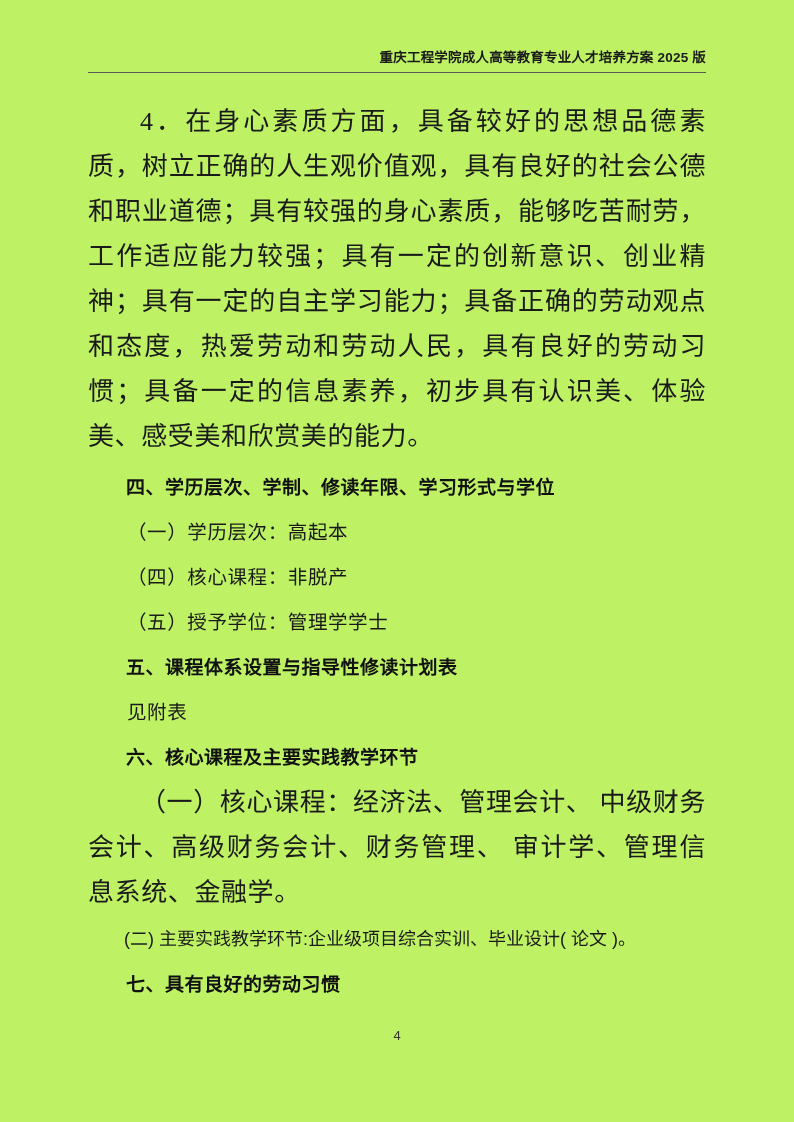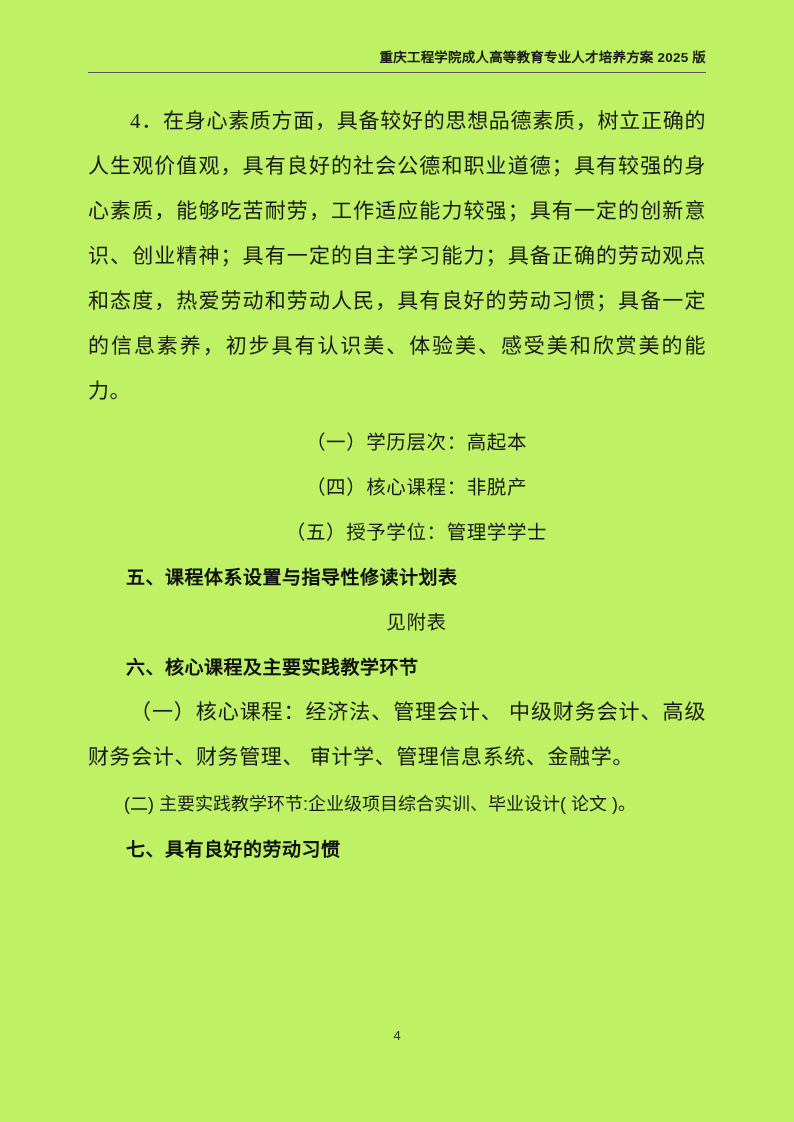--- a/index.html
+++ b/index.html
@@ -37,21 +37,21 @@
     padding-bottom: 6px;
   }
   .header-rule {
     border: 0;
     border-top: 1px solid #5a5a5a;
     margin: 0 0 26px 0;
     width: 100%;
   }
   .body-text {
     font-family: "Liberation Serif", "DejaVu Serif", serif;
-    font-size: 21px;
+    font-size: 26px;
     line-height: 45px;
     text-align: justify;
     text-justify: inter-ideograph;
     letter-spacing: 0.6px;
     color: #1a1a1a;
     margin: 0 0 2px 0;
   }
   .indent {
     text-indent: 2em;
   }
@@ -66,21 +66,20 @@
     color: #111111;
   }
   .sub-item {
     font-family: "Liberation Serif", "DejaVu Serif", serif;
     font-size: 19.5px;
     line-height: 45px;
     text-indent: 2em;
     letter-spacing: 0.6px;
     margin: 0;
     color: #1a1a1a;
-    text-align: center;
   }
   .para-block {
     margin-bottom: 0;
   }
   .practice-line {
     font-family: Liberation Sans, sans-serif;
     font-size: 18px;
     line-height: 45px;
     text-indent: 2em;
     letter-spacing: 0;
@@ -108,20 +107,21 @@
 
     <div class="header">
       <span>重庆工程学院成人高等教育专业人才培养方案 2025 版</span>
     </div>
     <hr class="header-rule">
 
     <p class="body-text indent para-block">4．在身心素质方面，具备较好的思想品德素质，树立正确的人生观价值观，具有良好的社会公德和职业道德；具有较强的身心素质，能够吃苦耐劳，工作适应能力较强；具有一定的创新意识、创业精神；具有一定的自主学习能力；具备正确的劳动观点和态度，热爱劳动和劳动人民，具有良好的劳动习惯；具备一定的信息素养，初步具有认识美、体验美、感受美和欣赏美的能力。</p>
 
     <div class="spacer-sm"></div>
 
+    <h2 class="heading">四、学历层次、学制、修读年限、学习形式与学位</h2>
 
     <p class="sub-item">（一）学历层次：高起本</p>
     <p class="sub-item">（四）核心课程：非脱产</p>
     <p class="sub-item">（五）授予学位：管理学学士</p>
 
     <h2 class="heading">五、课程体系设置与指导性修读计划表</h2>
 
     <p class="sub-item">见附表</p>
 
     <h2 class="heading">六、核心课程及主要实践教学环节</h2>

